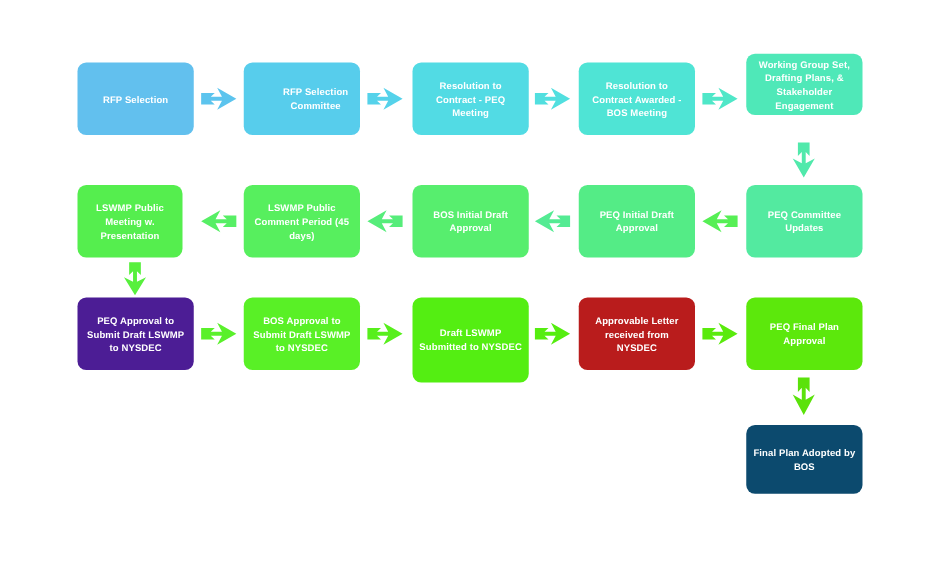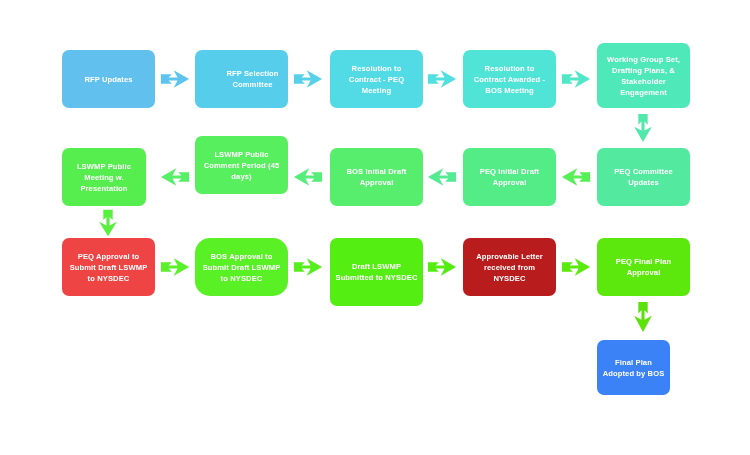--- a/index.html
+++ b/index.html
@@ -121,60 +121,60 @@
       <svg viewBox="0 0 100 100" preserveAspectRatio="none">
         <polygon points="6,32 6,68 40,68 30,56 58,56 46,84 94,50 46,16 58,44 30,44 40,32" fill="#5aea0d"></polygon>
       </svg>
     </div>
     <div class="arrow" style="left: 630px; top: 300px; width: 26px; height: 34px;">
       <svg viewBox="0 0 100 100" preserveAspectRatio="none">
         <polygon points="6,32 6,68 40,68 30,56 58,56 46,84 94,50 46,16 58,44 30,44 40,32" fill="#5be20b" transform="rotate(90 50 50)"></polygon>
       </svg>
     </div>
     <div class="node" style="left: 62px; top: 50px; width: 93px; height: 58px; background: rgb(98, 192, 238);">
-      <span>RFP Updates</span>
+      <span>RFP Selection</span>
     </div>
     <div class="node" style="left: 195px; top: 50px; width: 93px; height: 58px; background: rgb(87, 205, 236); padding-left: 27px;">
       <span>RFP Selection Committee</span>
     </div>
     <div class="node" style="left: 330px; top: 50px; width: 93px; height: 58px; background: rgb(82, 219, 228);">
       <span>Resolution to Contract - PEQ Meeting</span>
     </div>
     <div class="node" style="left: 463px; top: 50px; width: 93px; height: 58px; background: rgb(79, 228, 213);">
       <span>Resolution to Contract Awarded - BOS Meeting</span>
     </div>
-    <div class="node" style="left: 597px; top: 43px; width: 93px; height: 65px; background: rgb(79, 232, 184); justify-content: center;">
+    <div class="node" style="left: 597px; top: 43px; width: 93px; height: 49px; background: rgb(79, 232, 184); justify-content: center;">
       <span>Working Group Set, Drafting Plans, &amp; Stakeholder Engagement</span>
     </div>
     <div class="node" style="left: 597px; top: 148px; width: 93px; height: 58px; background: rgb(83, 234, 160);">
       <span>PEQ Committee Updates</span>
     </div>
     <div class="node" style="left: 463px; top: 148px; width: 93px; height: 58px; background: rgb(84, 236, 134);">
       <span>PEQ Initial Draft Approval</span>
     </div>
     <div class="node" style="left: 330px; top: 148px; width: 93px; height: 58px; background: rgb(87, 238, 110);">
       <span>BOS Initial Draft Approval</span>
     </div>
-    <div class="node" style="left: 195px; top: 136px; width: 93px; height: 58px; background: rgb(87, 239, 94); justify-content: center;">
+    <div class="node" style="left: 195px; top: 148px; width: 93px; height: 58px; background: rgb(87, 239, 94); justify-content: center;">
       <span>LSWMP Public Comment Period (45 days)</span>
     </div>
     <div class="node" style="left: 62px; top: 148px; width: 84px; height: 58px; background: rgb(85, 238, 78);">
       <span>LSWMP Public Meeting w. Presentation</span>
     </div>
-    <div class="node" style="left: 62px; top: 238px; width: 93px; height: 58px; background: #ef4444;">
+    <div class="node" style="left: 62px; top: 238px; width: 93px; height: 58px; background: #4c1d95;">
       <span>PEQ Approval to Submit Draft LSWMP to NYSDEC</span>
     </div>
-    <div class="node" style="left: 195px; top: 238px; width: 93px; height: 58px; background: rgb(89, 240, 38); border-radius: 15px;">
+    <div class="node" style="left: 195px; top: 238px; width: 93px; height: 58px; background: rgb(89, 240, 38);">
       <span>BOS Approval to Submit Draft LSWMP to NYSDEC</span>
     </div>
     <div class="node" style="left: 330px; top: 238px; width: 93px; height: 68px; background: rgb(84, 238, 18);">
       <span>Draft LSWMP Submitted to NYSDEC</span>
     </div>
     <div class="node" style="left: 463px; top: 238px; width: 93px; height: 58px; background: #b91c1c;">
       <span>Approvable Letter received from NYSDEC</span>
     </div>
     <div class="node" style="left: 597px; top: 238px; width: 93px; height: 58px; background: rgb(92, 232, 12);">
       <span>PEQ Final Plan Approval</span>
     </div>
-    <div class="node" style="left: 597px; top: 340px; width: 73px; height: 55px; background: #3b82f6;">
+    <div class="node" style="left: 597px; top: 340px; width: 93px; height: 55px; background: #0c4a6e;">
       <span>Final Plan Adopted by BOS</span>
     </div>
   </div>
 
 </body></html>

